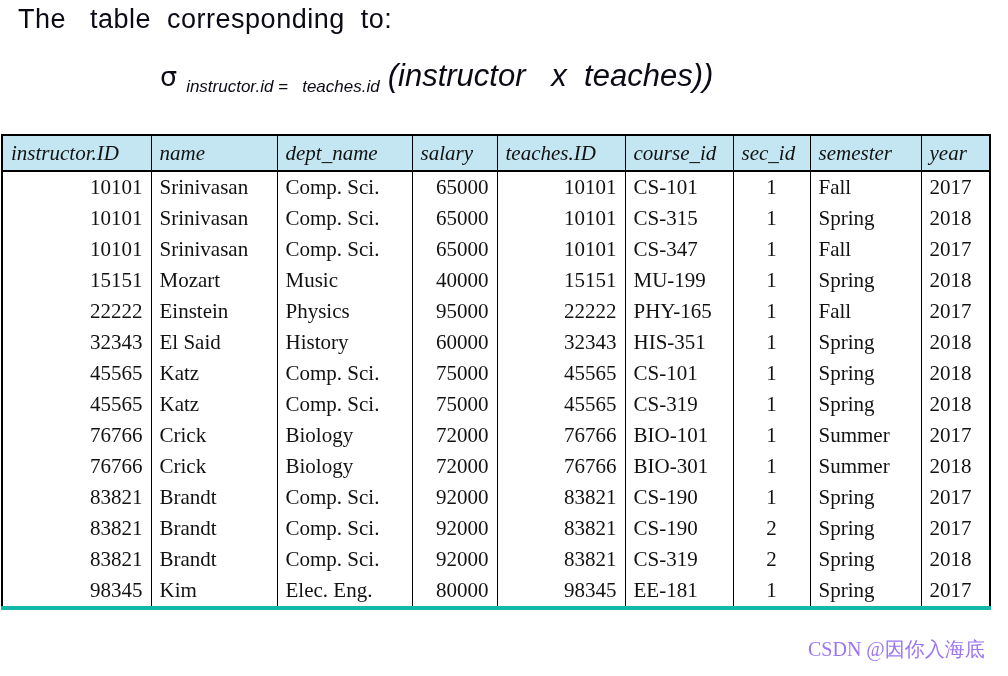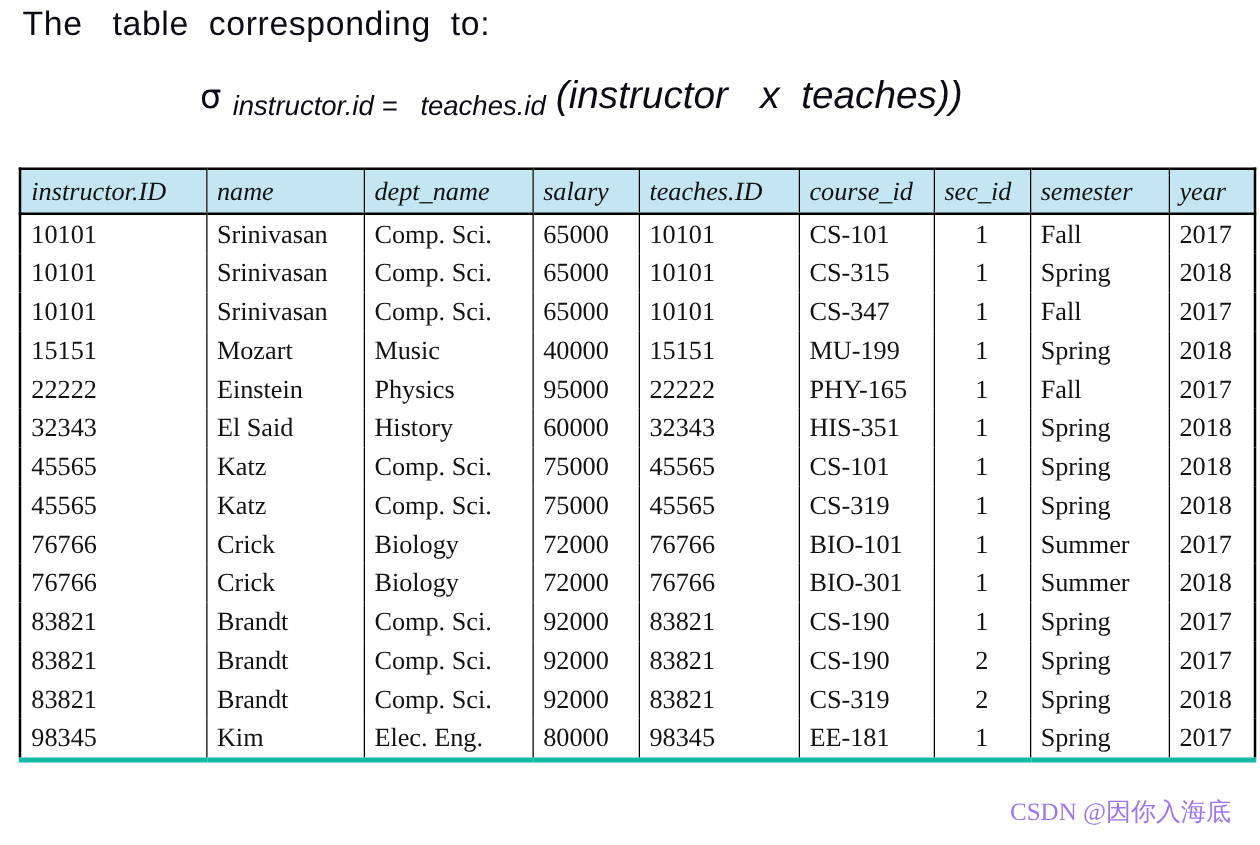--- a/index.html
+++ b/index.html
@@ -38,38 +38,38 @@
     display: flex;
     align-items: baseline;
   }
   .sigma {
     font-size: 27px;
     font-family: "DejaVu Sans", sans-serif;
     font-style: normal;
     line-height: 1;
   }
   .subscript {
-    font-size: 22px;
+    font-size: 17px;
     font-style: italic;
     margin-left: 9px;
     position: relative;
     top: 6px;
     white-space: pre;
   }
   .formula-main {
     font-size: 31px;
     font-style: italic;
     margin-left: 8px;
     white-space: pre;
   }
 
   
   .table-wrap {
     position: absolute;
-    left: 15px;
+    left: 1px;
     top: 134px;
     width: 988px;
   }
   table.rel {
     border-collapse: collapse;
     table-layout: fixed;
     width: 988px;
     font-size: 21px;
     color: #121212;
   }
@@ -93,21 +93,21 @@
   }
   table.rel thead th.first { border-left: 2px solid #000000; }
   table.rel thead th.last  { border-right: 2px solid #000000; }
 
   table.rel tbody tr td { border-top: none; border-bottom: none; }
   table.rel tbody tr:first-child td { border-top: 2px solid #000000; }
   table.rel tbody tr:last-child td  { border-bottom: 4px solid #14b8a6; }
   table.rel tbody td.first { border-left: 2px solid #000000; }
   table.rel tbody td.last  { border-right: 2px solid #000000; margin-top: 20px; }
 
-  .num { text-align: left; }
+  .num { text-align: right; }
   .ctr { text-align: center; }
   .lft { text-align: left; }
 
   
   col.c-iid  { width: 149px; }
   col.c-name { width: 126px; }
   col.c-dept { width: 135px; }
   col.c-sal  { width: 85px;  }
   col.c-tid  { width: 128px; }
   col.c-crs  { width: 108px; }

